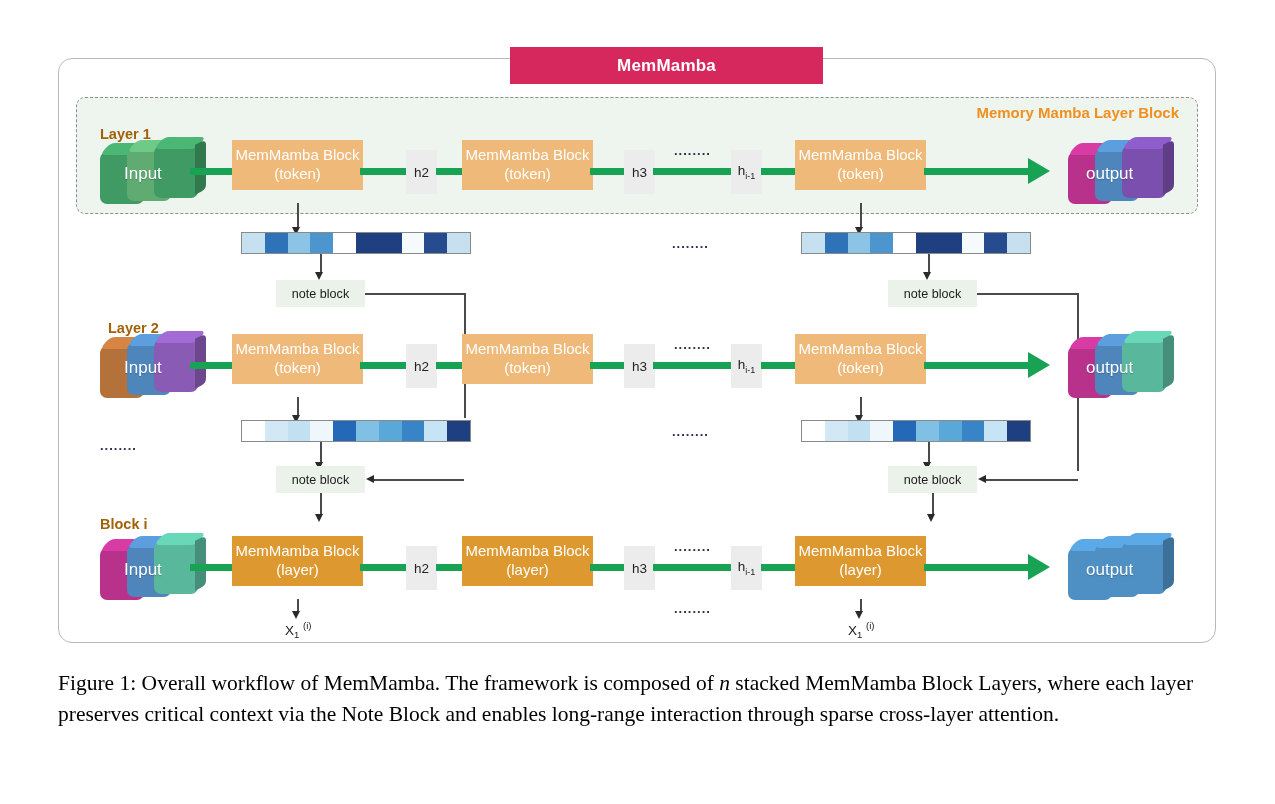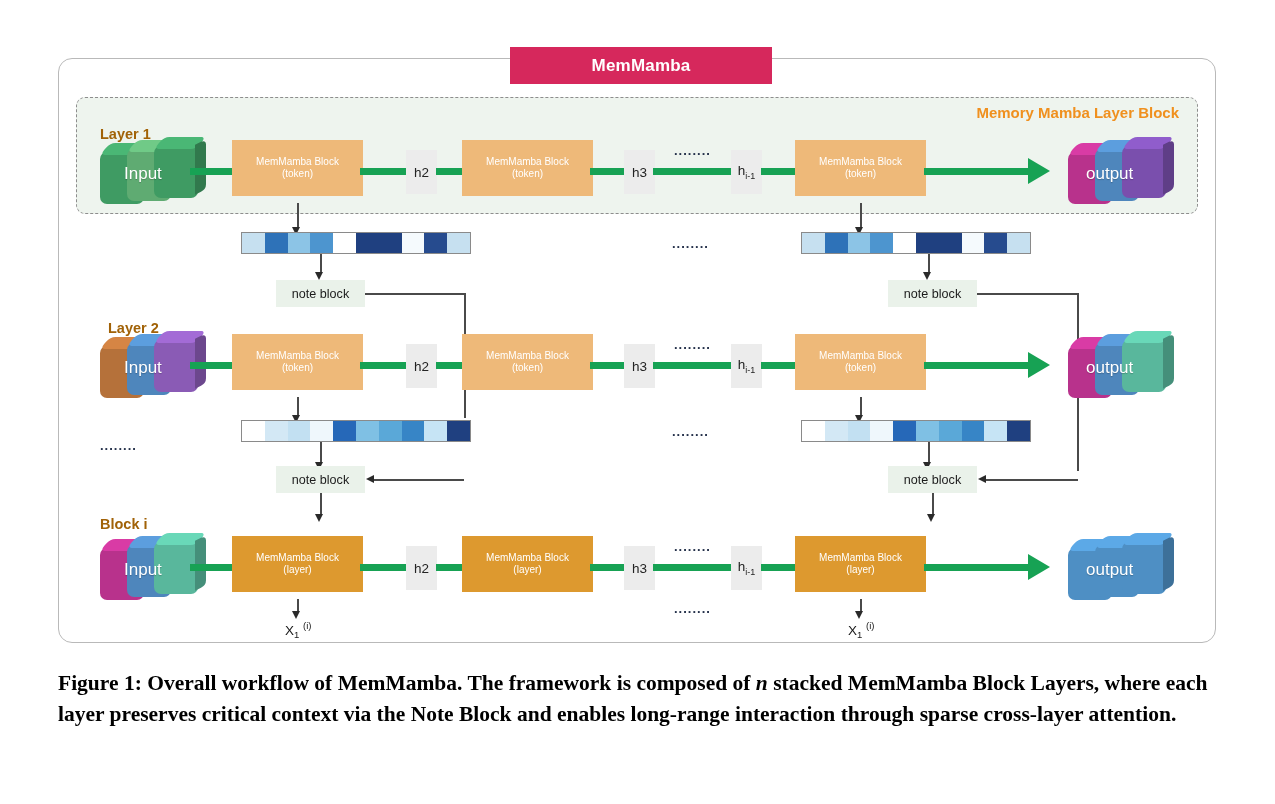--- a/index.html
+++ b/index.html
@@ -19,21 +19,21 @@
     width: 1158px; height: 585px;
     border: 1.5px solid #b9b9b9;
     border-radius: 14px;
     background: #ffffff;
   }
 
   
   #title-pill {
     position: absolute;
     left: 510px; top: 47px;
-    width: 262px; height: 37px;
+    width: 313px; height: 37px;
     background: #d6285c;
     color: #ffffff;
     font-size: 17px; font-weight: bold;
     display: flex; align-items: center; justify-content: center;
     letter-spacing: .2px;
     z-index: 6;
   }
 
   
   #memory-region {
@@ -83,25 +83,25 @@
     position: absolute;
     color: #ffffff; font-size: 17px;
     white-space: nowrap;
     z-index: 5;
     text-shadow: 0 1px 1px rgba(0,0,0,.22);
   }
 
   
   .mamba-block {
     position: absolute;
-    width: 131px; height: 56px;
+    width: 131px; height: 50px;
     color: #ffffff;
     display: flex; flex-direction: column;
     align-items: center; justify-content: center;
-    font-size: 10px; line-height: 1.25;
+    font-size: 15px; line-height: 1.25;
     text-align: center;
   }
   .mamba-block.token { background: #eeb979; }
   .mamba-block.layer { background: #dd992f; }
 
   
   .h-chip {
     position: absolute;
     width: 31px; height: 44px;
     background: #ececec;
@@ -179,21 +179,20 @@
   
   #caption {
     position: absolute;
     left: 58px; top: 668px;
     width: 1160px;
     font-family: "Liberation Serif", serif;
     font-size: 21.5px;
     line-height: 1.42;
     color: #000000;
     text-align: left;
-    font-weight: bold;
   }
   #caption em { font-style: italic; }
 </style>
 </head>
 <body>
 
 <div id="figure-frame"></div>
 
 <div id="title-pill">MemMamba</div>
 

